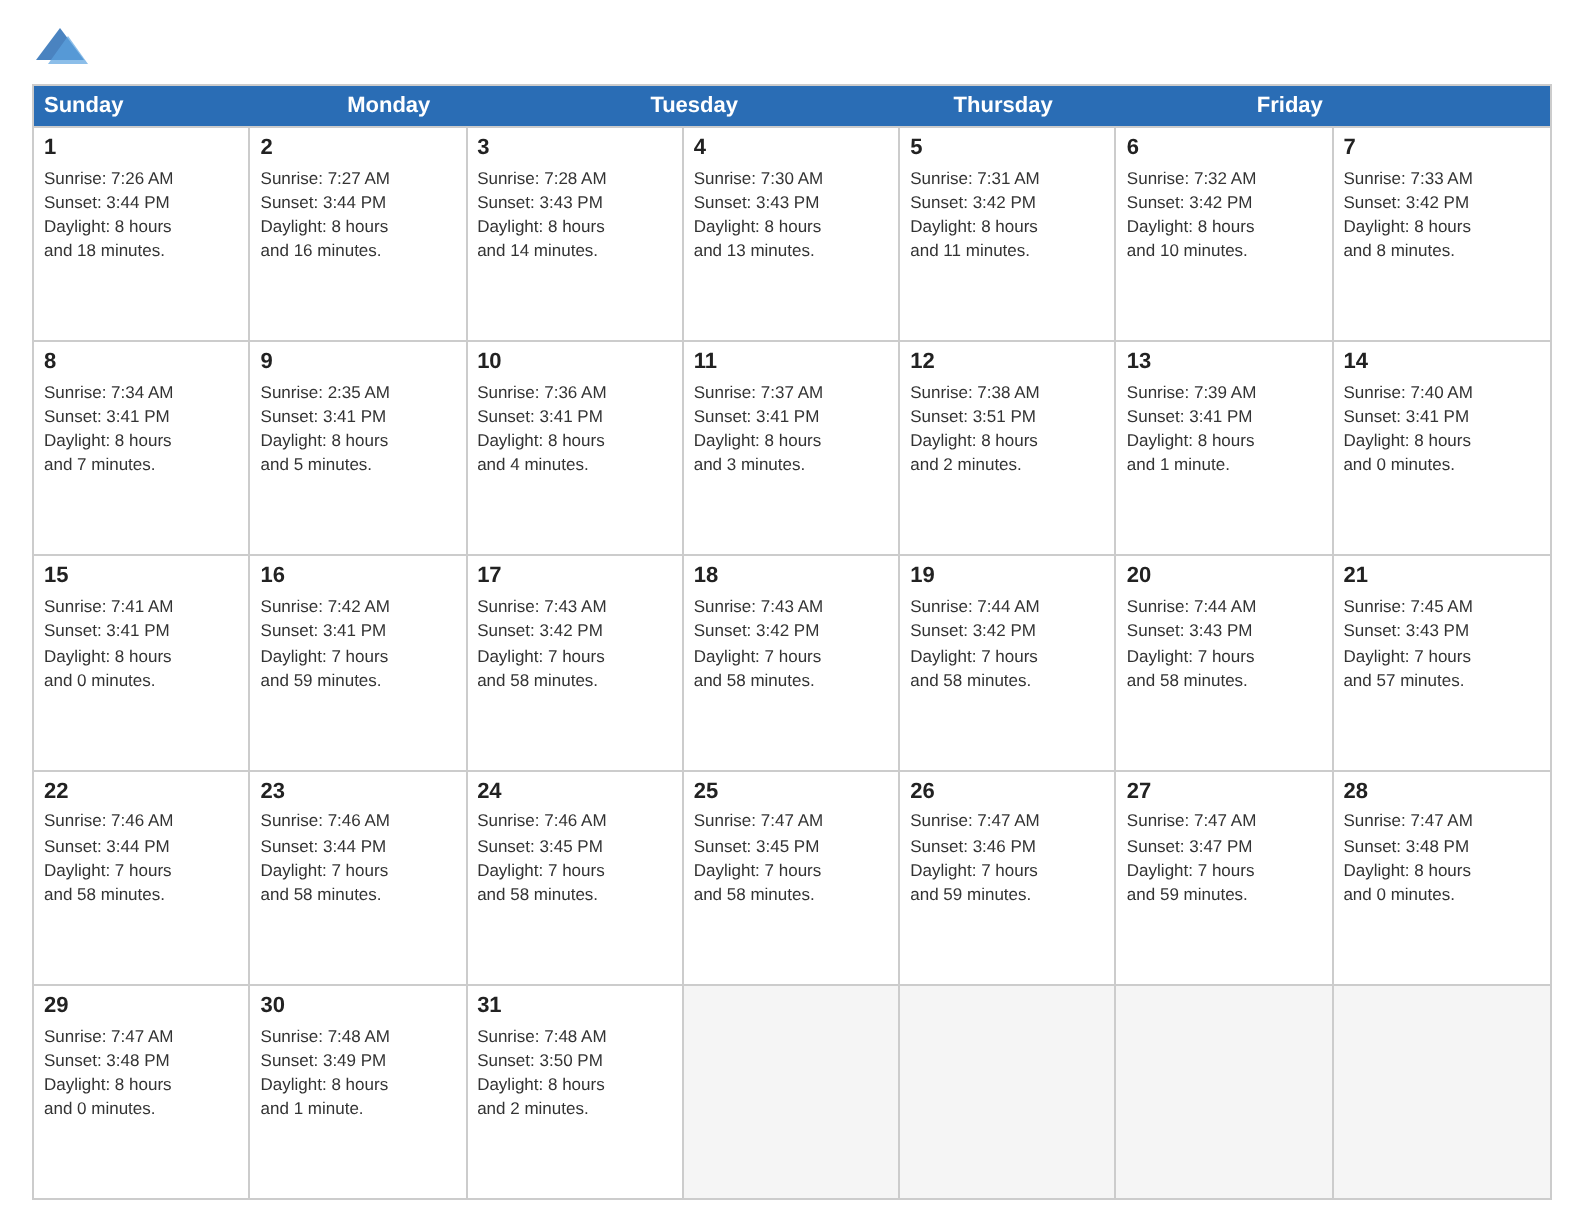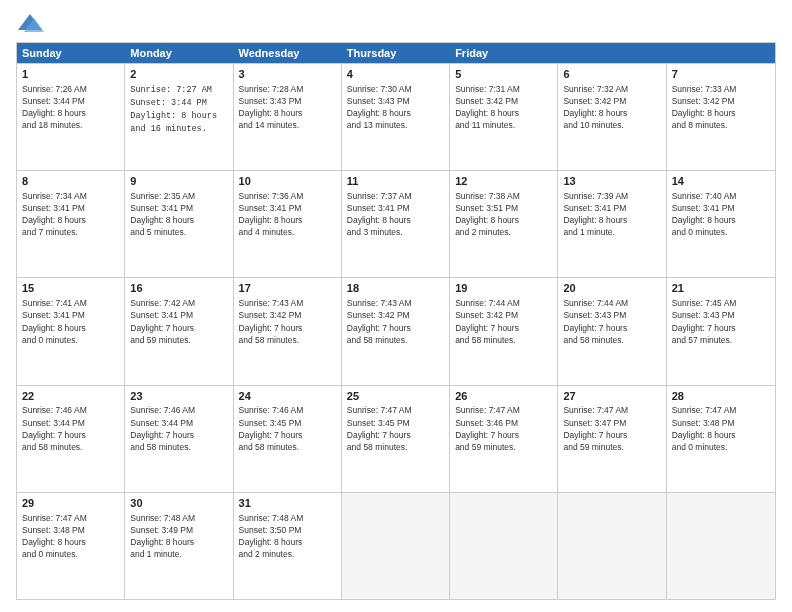--- a/index.html
+++ b/index.html
@@ -55,21 +55,21 @@
       color: #555;
     }
     .calendar {
       flex: 1;
       display: flex;
       flex-direction: column;
       border: 1px solid #ccc;
     }
     .cal-header {
       display: grid;
-      grid-template-columns: repeat(7, 1fr);
+      grid-template-columns: repeat(5, 1fr);
       background: #2a6db5;
     }
     .cal-header-cell {
       color: #fff;
       font-size: 11px;
       font-weight: bold;
       padding: 4px 5px;
       text-align: left;
     }
     .cal-body {
@@ -131,31 +131,31 @@
     <div class="title-block">
       <div class="main-title"></div>
       <div class="subtitle"></div>
     </div>
   </div>
 
   <div class="calendar">
     <div class="cal-header">
       <div class="cal-header-cell">Sunday</div>
       <div class="cal-header-cell">Monday</div>
-      <div class="cal-header-cell">Wednesday</div>
+      <div class="cal-header-cell">Tuesday</div>
       <div class="cal-header-cell">Thursday</div>
       <div class="cal-header-cell">Friday</div>
     </div>
     <div class="cal-body" id="cal-body">
     <div class="cal-row">
           <div class="cal-cell"><span class="day-num">1</span><span class="cell-text" style="white-space: pre-line;">Sunrise: 7:26 AM
 Sunset: 3:44 PM
 Daylight: 8 hours
 and 18 minutes.</span></div>
-          <div class="cal-cell"><span class="day-num">2</span><span class="cell-text" style="white-space: pre-line; font-family: Liberation Mono, monospace;">Sunrise: 7:27 AM
+          <div class="cal-cell"><span class="day-num">2</span><span class="cell-text" style="white-space: pre-line;">Sunrise: 7:27 AM
 Sunset: 3:44 PM
 Daylight: 8 hours
 and 16 minutes.</span></div>
           <div class="cal-cell"><span class="day-num">3</span><span class="cell-text" style="white-space: pre-line;">Sunrise: 7:28 AM
 Sunset: 3:43 PM
 Daylight: 8 hours
 and 14 minutes.</span></div>
           <div class="cal-cell"><span class="day-num">4</span><span class="cell-text" style="white-space: pre-line;">Sunrise: 7:30 AM
 Sunset: 3:43 PM
 Daylight: 8 hours

